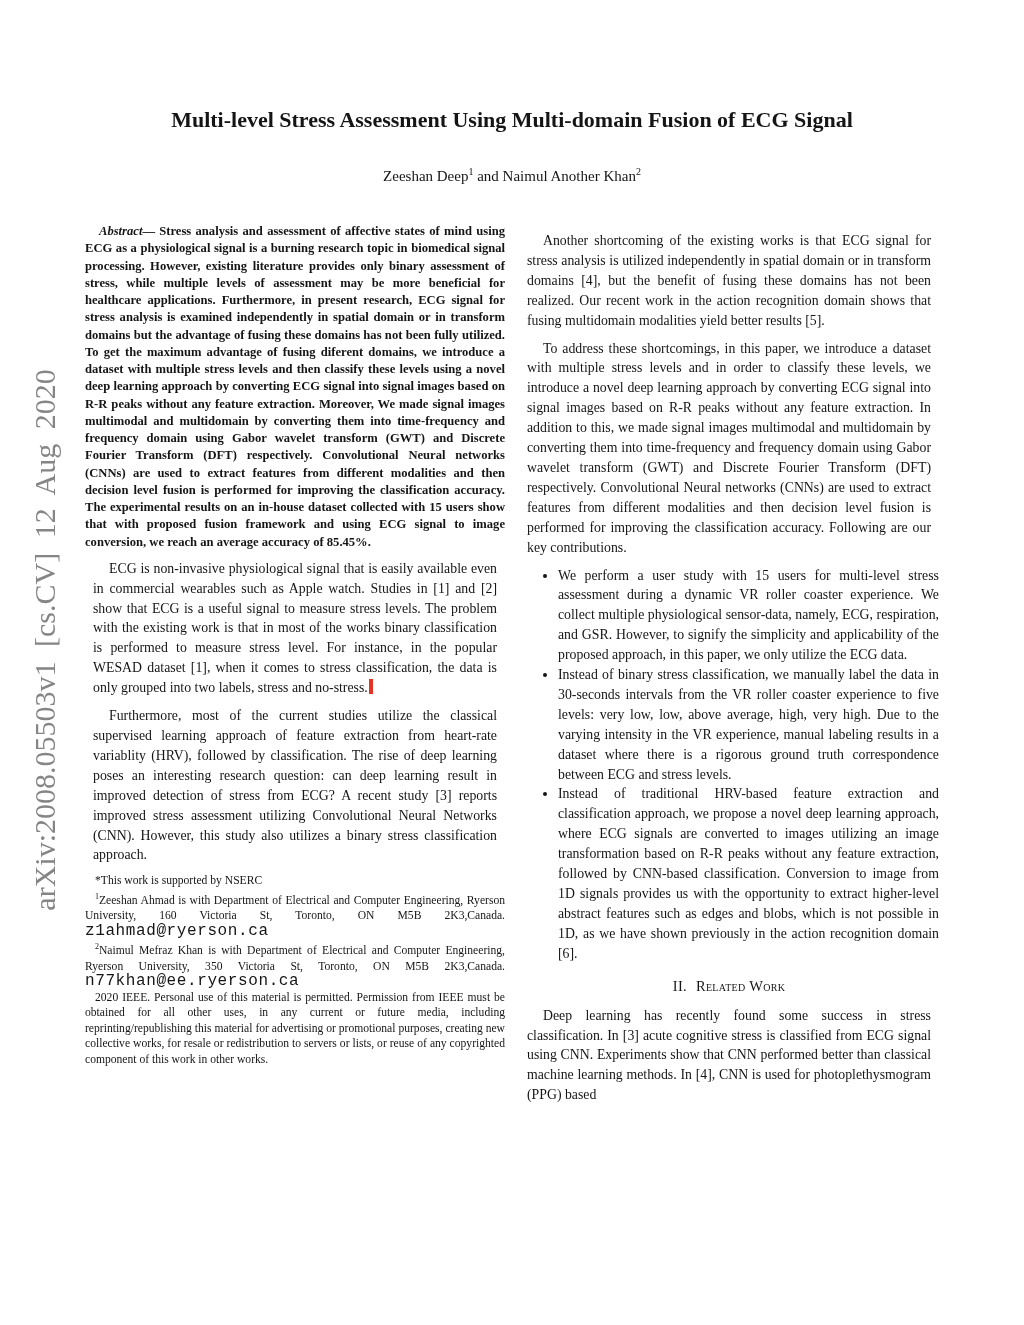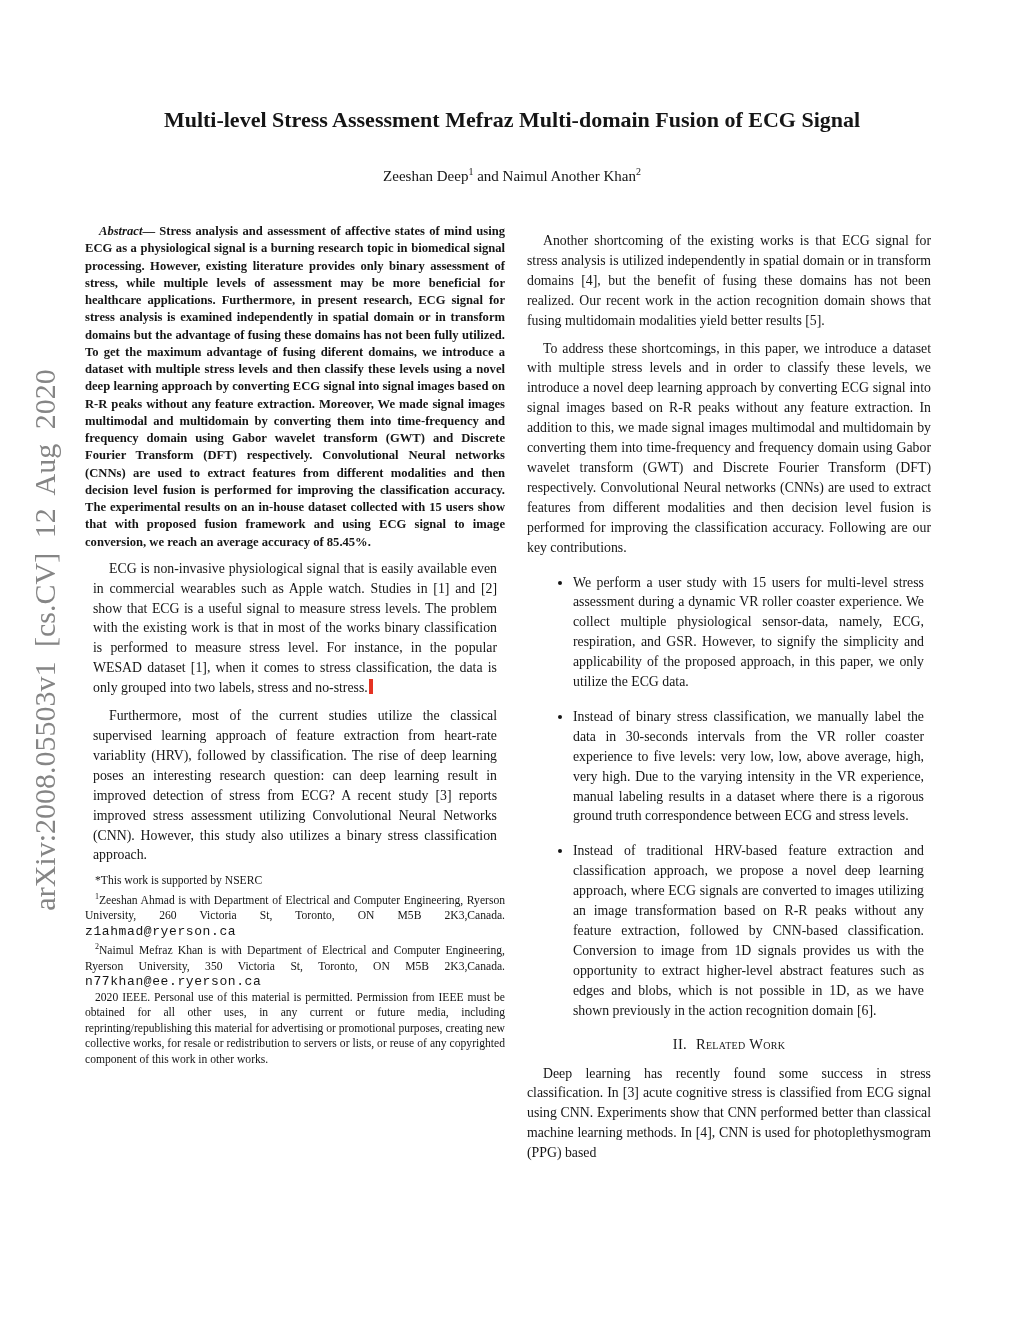--- a/index.html
+++ b/index.html
@@ -71,72 +71,72 @@
   }
   .section-num { margin-right: 9px; }
   ul.contribs {
     margin: 2px 0 4px;
     padding-left: 39px;
   }
   ul.contribs li {
     font-size: 13.8px;
     line-height: 19.9px;
     text-align: justify;
-    margin: 15px;
+    margin: 0;
   }
   .footnotes { }
   .footnotes p {
     font-size: 11.6px;
     line-height: 15.5px;
     text-align: justify;
     margin: 0;
     text-indent: 10px;
   }
   .footnotes sup { font-size: 8px; }
   .mono {
     font-family: "Liberation Mono", monospace;
-    font-size: 13px;
+    font-size: 16px;
     letter-spacing: 0.6px;
   }
   .cursor-mark {
     display: inline-block;
     width: 4px;
     height: 15px;
     background: #e53222;
     vertical-align: -2px;
     margin-left: 1px;
   }
 </style>
 </head>
 <body>
 
 <div class="page">
 
   <div class="watermark">arXiv:2008.05503v1 [cs.CV] 12 Aug 2020</div>
 
-  <h1 class="title">Multi-level Stress Assessment Mefraz Multi-domain Fusion of ECG Signal</h1>
+  <h1 class="title">Multi-level Stress Assessment Using Multi-domain Fusion of ECG Signal</h1>
 
   <div class="authors">
     <span>Zeeshan Deep</span><sup>1</sup><span> and </span><span>Naimul Another Khan</span><sup>2</sup>
   </div>
 
   <div class="columns">
 
     <div class="col">
 
       <p class="abstract"><span class="abstract-lead">Abstract</span><span>— </span><span>Stress analysis and assessment of affective states of mind using ECG as a physiological signal is a burning research topic in biomedical signal processing. However, existing literature provides only binary assessment of stress, while multiple levels of assessment may be more beneficial for healthcare applications. Furthermore, in present research, ECG signal for stress analysis is examined independently in spatial domain or in transform domains but the advantage of fusing these domains has not been fully utilized. To get the maximum advantage of fusing diferent domains, we introduce a dataset with multiple stress levels and then classify these levels using a novel deep learning approach by converting ECG signal into signal images based on R-R peaks without any feature extraction. Moreover, We made signal images multimodal and multidomain by converting them into time-frequency and frequency domain using Gabor wavelet transform (GWT) and Discrete Fourier Transform (DFT) respectively. Convolutional Neural networks (CNNs) are used to extract features from different modalities and then decision level fusion is performed for improving the classification accuracy. The experimental results on an in-house dataset collected with 15 users show that with proposed fusion framework and using ECG signal to image conversion, we reach an average accuracy of 85.45%.</span></p>
 
 
       <p class="body"><span>ECG is non-invasive physiological signal that is easily available even in commercial wearables such as Apple watch. Studies in [1] and [2] show that ECG is a useful signal to measure stress levels. The problem with the existing work is that in most of the works binary classification is performed to measure stress level. For instance, in the popular WESAD dataset [1], when it comes to stress classification, the data is only grouped into two labels, stress and no-stress.</span><span class="cursor-mark"></span></p>
 
       <p class="body">Furthermore, most of the current studies utilize the classical supervised learning approach of feature extraction from heart-rate variablity (HRV), followed by classification. The rise of deep learning poses an interesting research question: can deep learning result in improved detection of stress from ECG? A recent study [3] reports improved stress assessment utilizing Convolutional Neural Networks (CNN). However, this study also utilizes a binary stress classification approach.</p>
 
       <div class="footnotes">
         <p><span>*</span><span>This work is supported by NSERC</span></p>
-        <p><sup>1</sup><span>Zeeshan Ahmad is with Department of Electrical and Computer Engineering, Ryerson University, 260 Victoria St, Toronto, ON M5B 2K3,Canada. </span><span class="mono">z1ahmad@ryerson.ca</span></p>
+        <p><sup>1</sup><span>Zeeshan Ahmad is with Department of Electrical and Computer Engineering, Ryerson University, 160 Victoria St, Toronto, ON M5B 2K3,Canada. </span><span class="mono">z1ahmad@ryerson.ca</span></p>
         <p><sup>2</sup><span>Naimul Mefraz Khan is with Department of Electrical and Computer Engineering, Ryerson University, 350 Victoria St, Toronto, ON M5B 2K3,Canada. </span><span class="mono">n77khan@ee.ryerson.ca</span></p>
         <p>2020 IEEE. Personal use of this material is permitted. Permission from IEEE must be obtained for all other uses, in any current or future media, including reprinting/republishing this material for advertising or promotional purposes, creating new collective works, for resale or redistribution to servers or lists, or reuse of any copyrighted component of this work in other works.</p>
       </div>
 
     </div>
 
     <div class="col">
 
       <p class="body">Another shortcoming of the existing works is that ECG signal for stress analysis is utilized independently in spatial domain or in transform domains [4], but the benefit of fusing these domains has not been realized. Our recent work in the action recognition domain shows that fusing multidomain modalities yield better results [5].</p>
 

